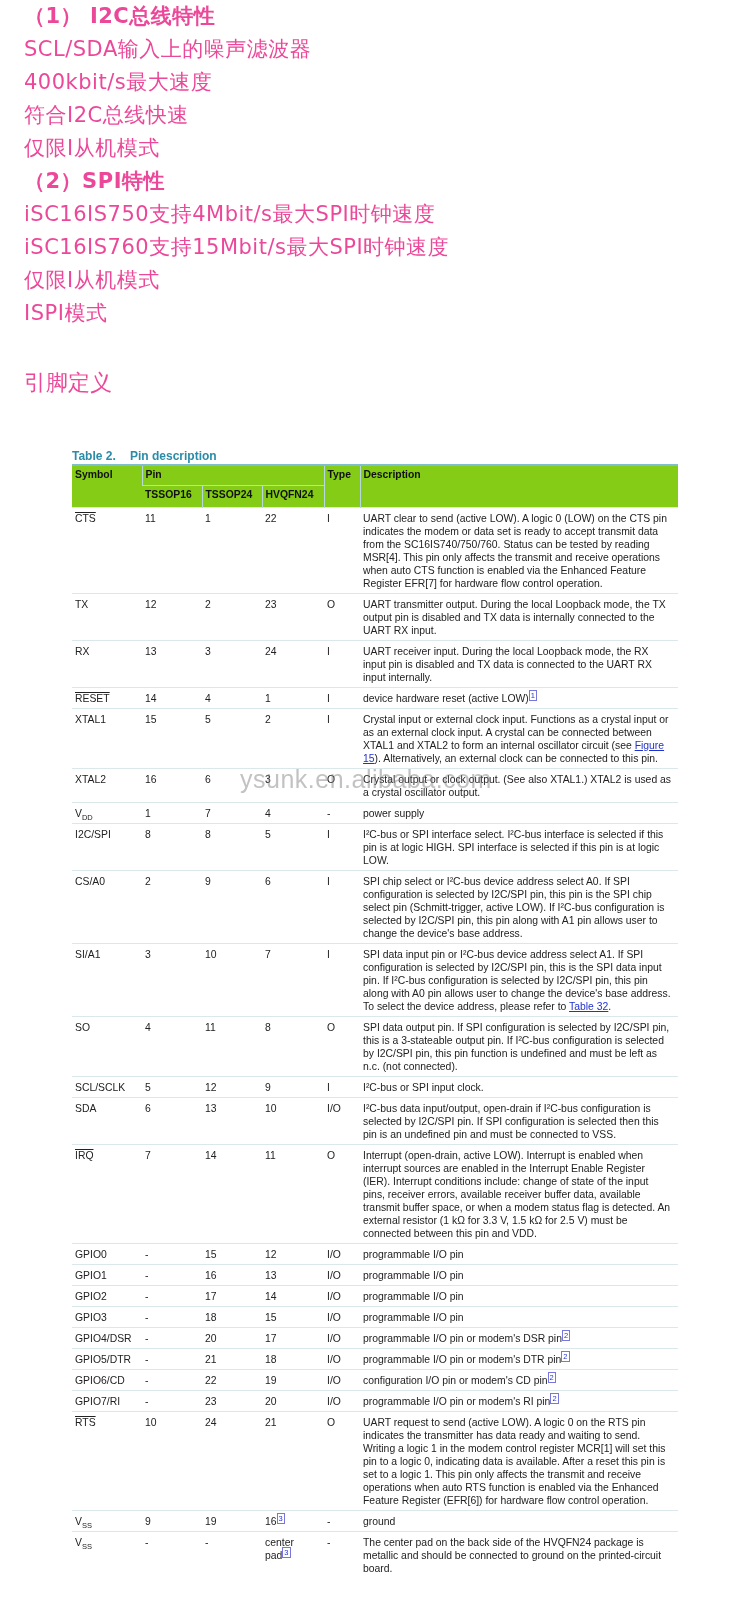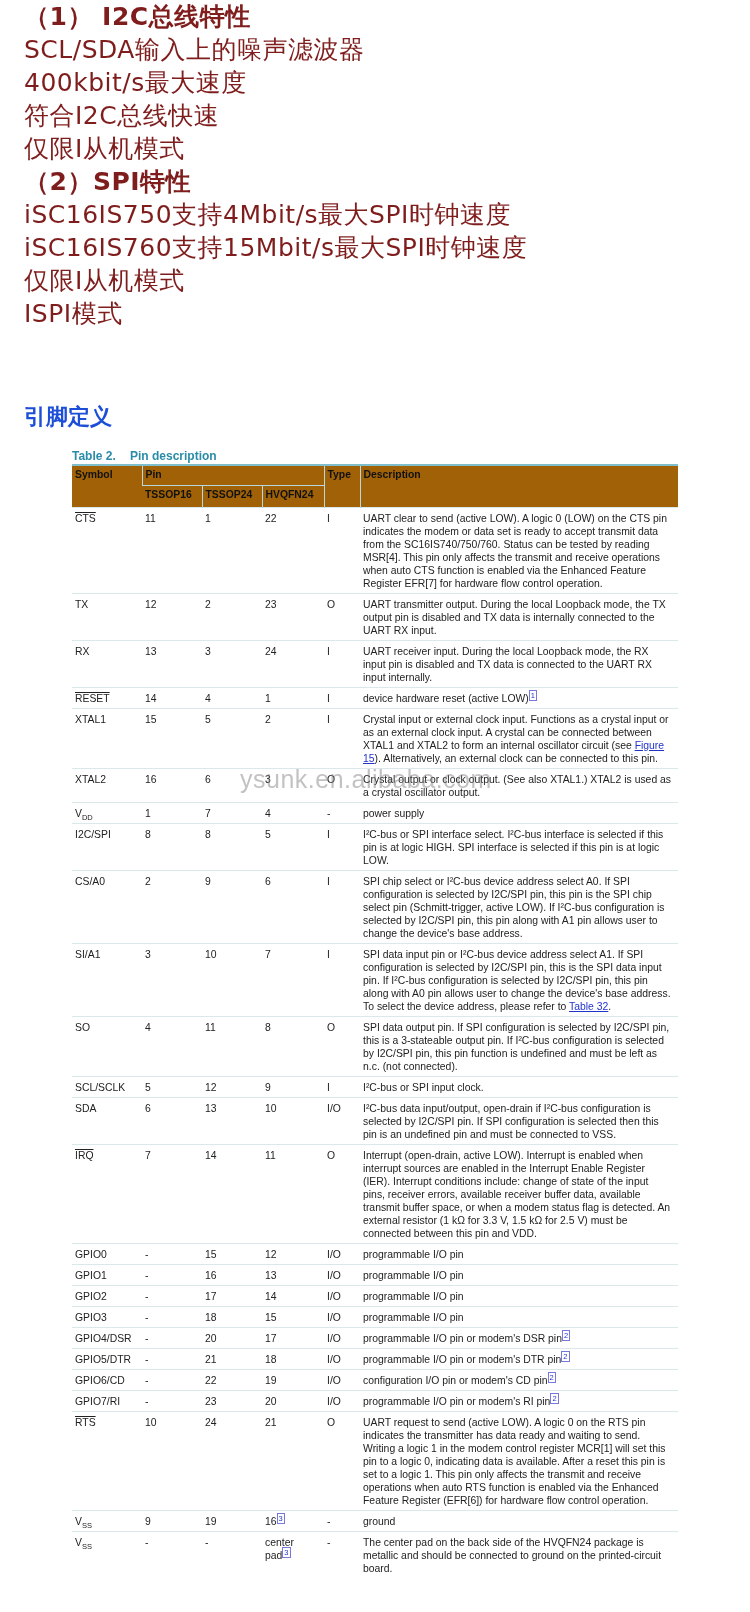--- a/index.html
+++ b/index.html
@@ -1,26 +1,26 @@
 <!DOCTYPE html>
 <html><head>
   <meta charset="utf-8">
   <style>
     html, body { margin: 0; padding: 0; background: #ffffff; }
     body { width: 750px; height: 1612px; position: relative; overflow: hidden; font-family: "DejaVu Sans", sans-serif; color: #222; }
     .intro { position: absolute; left: 24px; top: 0; }
-    .intro .line { font-size: 25px; line-height: 33px; height: 33px; white-space: nowrap; color: #7f1d1d; letter-spacing: 0.5px; }
+    .intro .line { font-size: 21px; line-height: 33px; height: 33px; white-space: nowrap; color: #ec4899; letter-spacing: 0.5px; }
     .intro .line.head { font-weight: bold; }
-    .section-title { position: absolute; left: 24px; top: 368px; font-size: 22px; font-weight: bold; color: #1d4ed8; margin-top: 34px; }
+    .section-title { position: absolute; left: 24px; top: 368px; font-size: 22px; font-weight: normal; color: #ec4899; }
 
     .table-wrap { position: absolute; left: 72px; top: 428px; width: 606px; font-family: "Liberation Sans", sans-serif; }
     .caption { color: #2a8ca8; font-weight: bold; font-size: 12px; height: 16px; line-height: 16px; margin-top: 20px; }
     .caption .num { display: inline-block; width: 58px; }
     table { border-collapse: collapse; width: 606px; table-layout: fixed; font-size: 10.4px; line-height: 13px; }
-    thead th { background: #a16207; text-align: left; font-weight: bold; color: #111; padding: 2px 3px; vertical-align: top; border-left: 1px solid #b7d8de; }
+    thead th { background: #84cc16; text-align: left; font-weight: bold; color: #111; padding: 2px 3px; vertical-align: top; border-left: 1px solid #b7d8de; }
     thead th:first-child { border-left: none; }
     thead tr.r1 th { border-top: 2px solid #7fbfcc; height: 15px; }
     thead tr.r2 th { border-top: 1px solid #b7d8de; height: 17px; }
     thead th.tall { height: 34px; }
     tbody td { padding: 4px 3px 3px 3px; vertical-align: top; color: #222; border-top: 1px solid #dbe8eb; }
     tbody td.desc { padding-right: 6px; }
     .ol { text-decoration: overline; }
     sub, sup { font-size: 7.5px; line-height: 0; }
     .link { color: #2233cc; text-decoration: underline; }
     .fn { color: #2233cc; font-size: 7.5px; border: 1px solid #7777dd; padding: 0 1px; vertical-align: super; line-height: 0; }

